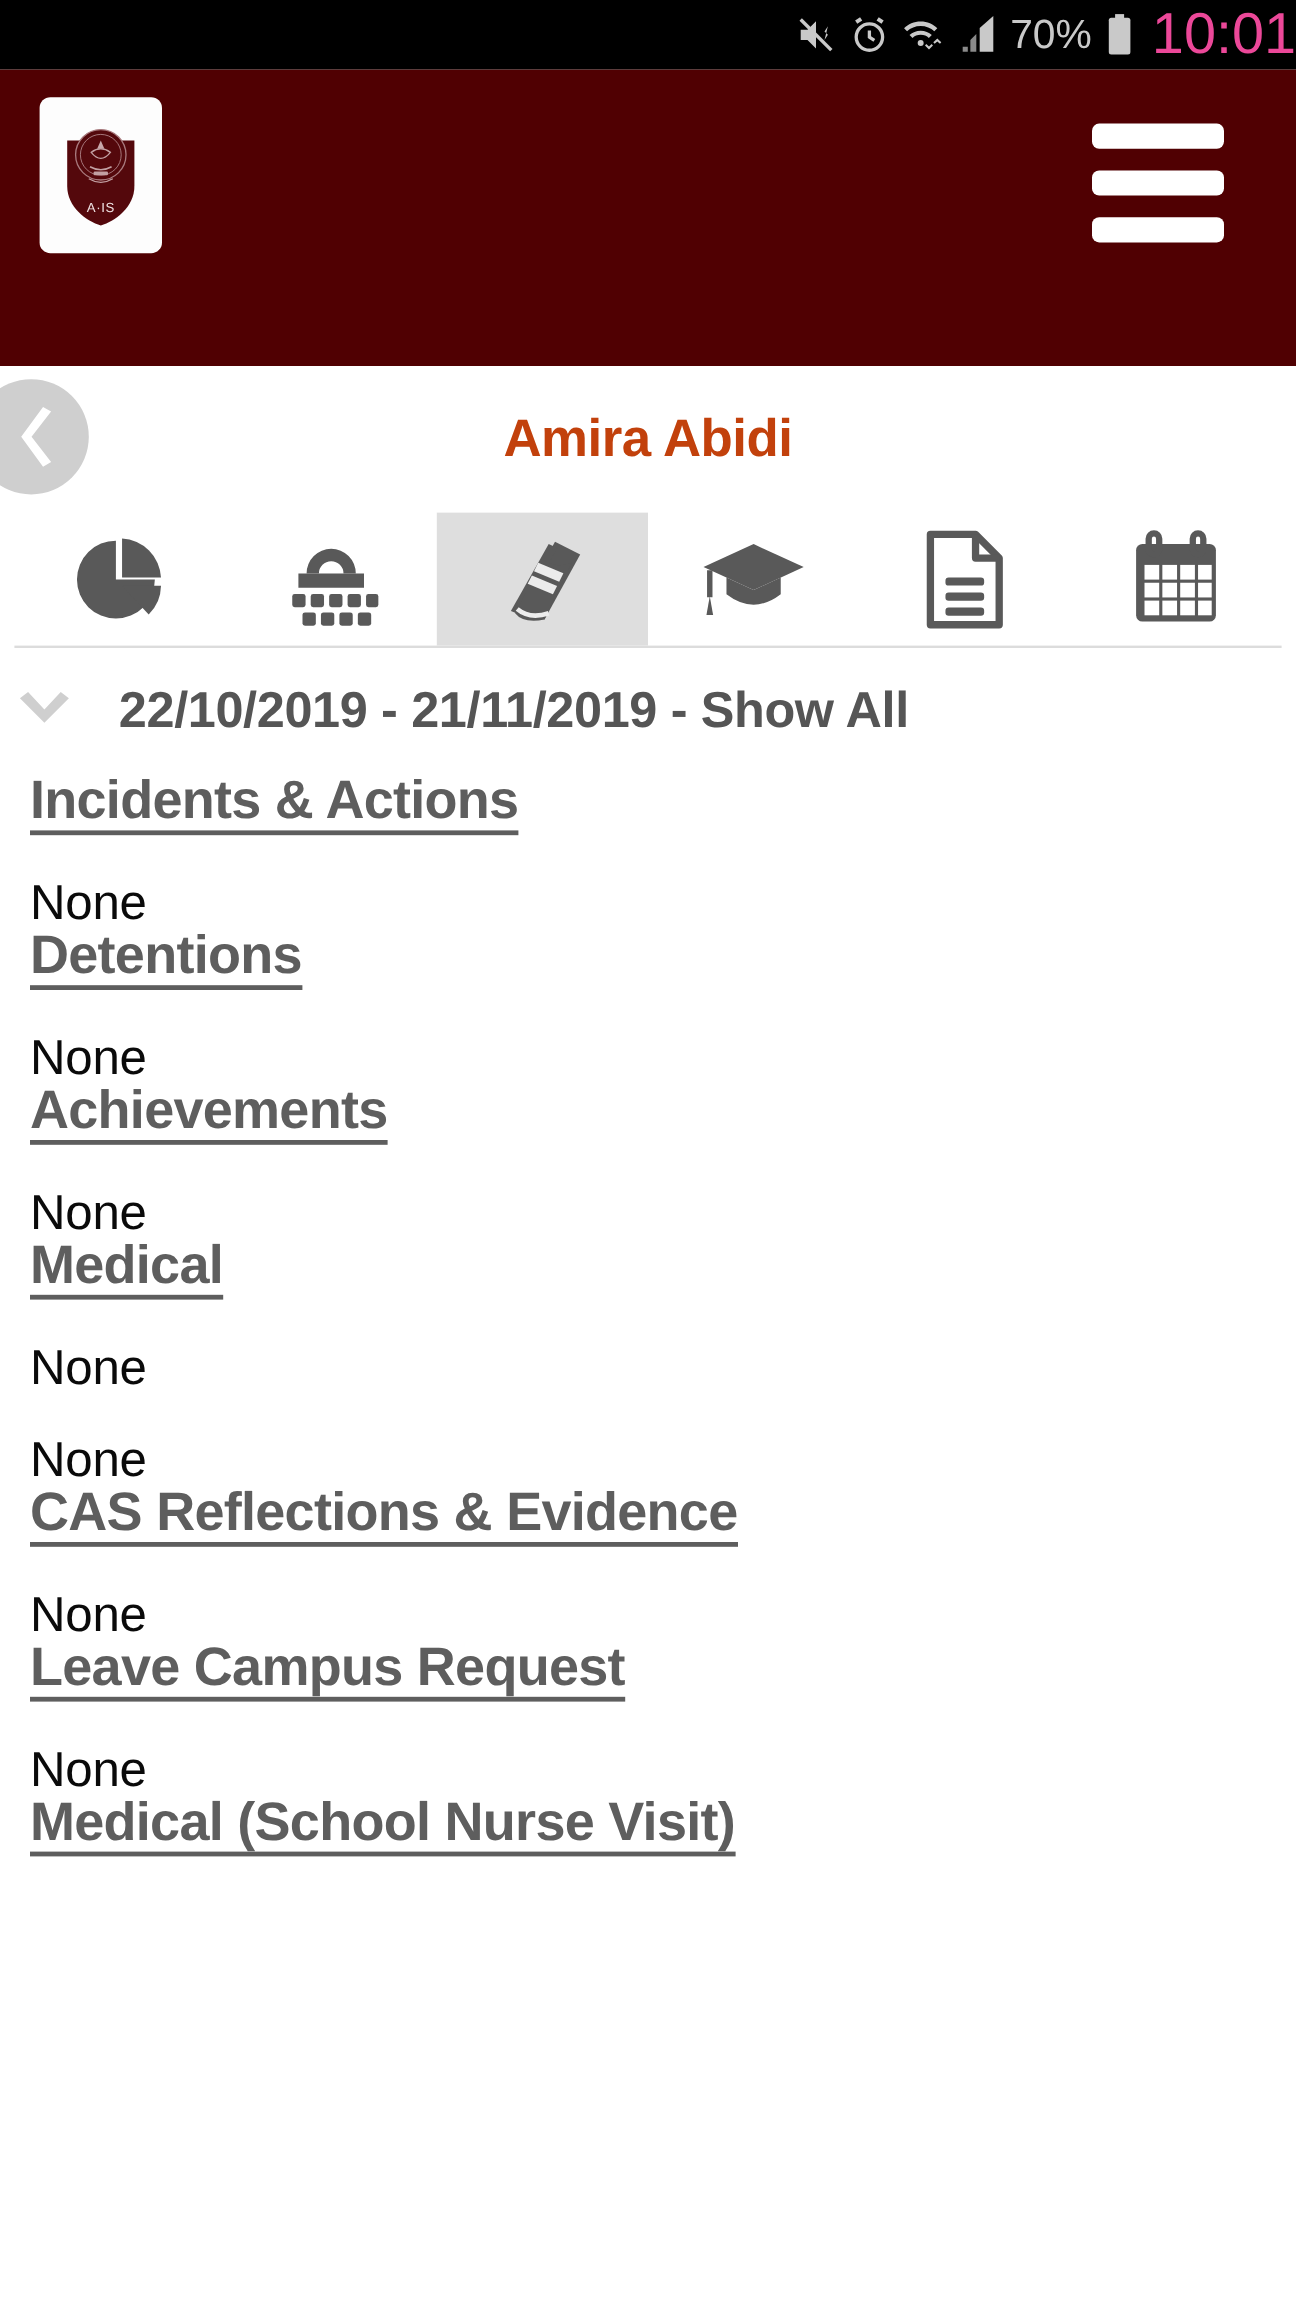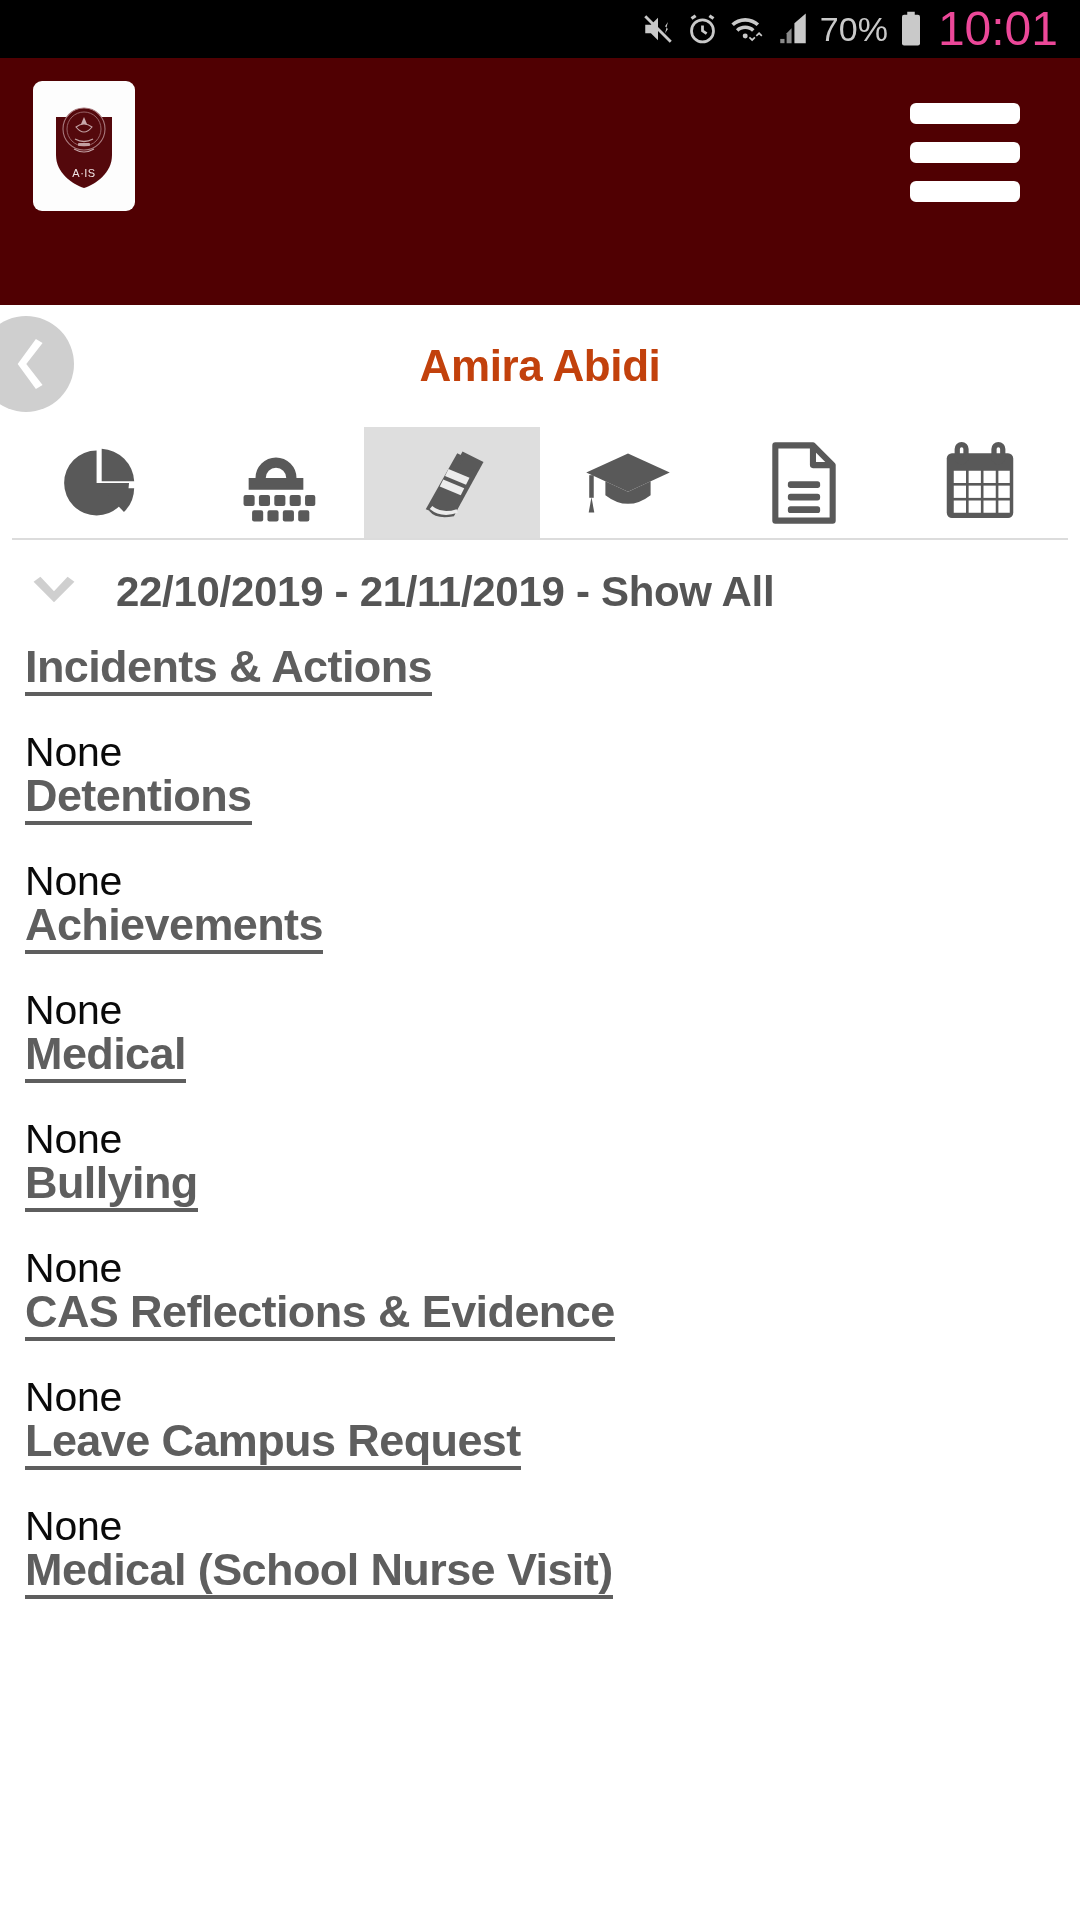--- a/index.html
+++ b/index.html
@@ -11,21 +11,20 @@
     position:relative;
   }
 
   
   .status-bar {
     height:58px;
     background:#000000;
     display:flex;
     align-items:center;
     justify-content:flex-end;
-    padding-right:22px;
     gap:11px;
   }
   .status-bar .sb-icon { display:flex; align-items:center; }
   .sb-text {
     color:#c9c9c9;
     font-size:34px;
     letter-spacing:0px;
     font-weight:400;
     line-height:1;
   }
@@ -118,21 +117,21 @@
     background:transparent;
   }
   .tab.active { background:#dedede; }
   .tab svg { display:block; }
 
   
   .date-row {
     height:104px;
     display:flex;
     align-items:center;
-    padding-left:28px;
+    padding-left:11px;
     gap:36px;
   }
   .chev-down { flex:0 0 auto; display:flex; }
   .date-text {
     font-size:42px;
     font-weight:bold;
     color:#555555;
     letter-spacing:-0.3px;
     white-space:nowrap;
   }
@@ -360,21 +359,20 @@
     <div class="section-header">Achievements</div>
     <div class="section-value">None</div>
   </div>
 
   <div class="section">
     <div class="section-header">Medical</div>
     <div class="section-value">None</div>
   </div>
 
   <div class="section">
-    <div class="section-header">Bullying</div>
     <div class="section-value">None</div>
   </div>
 
   <div class="section">
     <div class="section-header">CAS Reflections &amp; Evidence</div>
     <div class="section-value">None</div>
   </div>
 
   <div class="section">
     <div class="section-header">Leave Campus Request</div>

